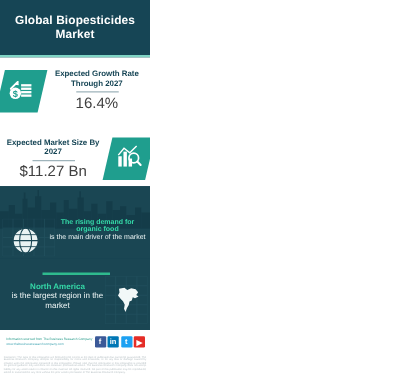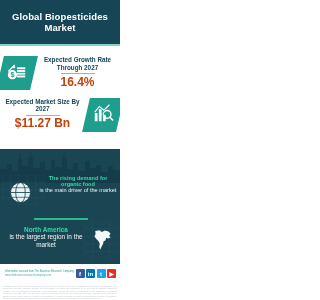--- a/index.html
+++ b/index.html
@@ -65,31 +65,31 @@
     font-size: 6.3px;
     font-weight: bold;
     line-height: 7.6px;
   }
   .stat-divider {
     width: 34px; height: 1px;
     background: #9fb4bb;
     margin: 2px auto 1.5px auto;
   }
   .stat-value {
-    color: #c2410c;
+    color: #404040;
     font-size: 12px;
-    font-weight: bold;
+    font-weight: normal;
     line-height: 13px;
   }
 
   
   .stat-row2 {
     position: absolute; top: 52px; left: 0;
     width: 120px; height: 46px;
-    display: flex; align-items: flex-start;
+    display: flex; align-items: flex-end;
   }
   .stat-text2 { flex: 1; padding-right: 4px; padding-left: 3px; text-align: center; }
 
   
   .skyline-section {
     position: absolute; top: 148.5px; left: 0;
     width: 120px; height: 58px;
     background: #1a4653;
     overflow: hidden;
   }

